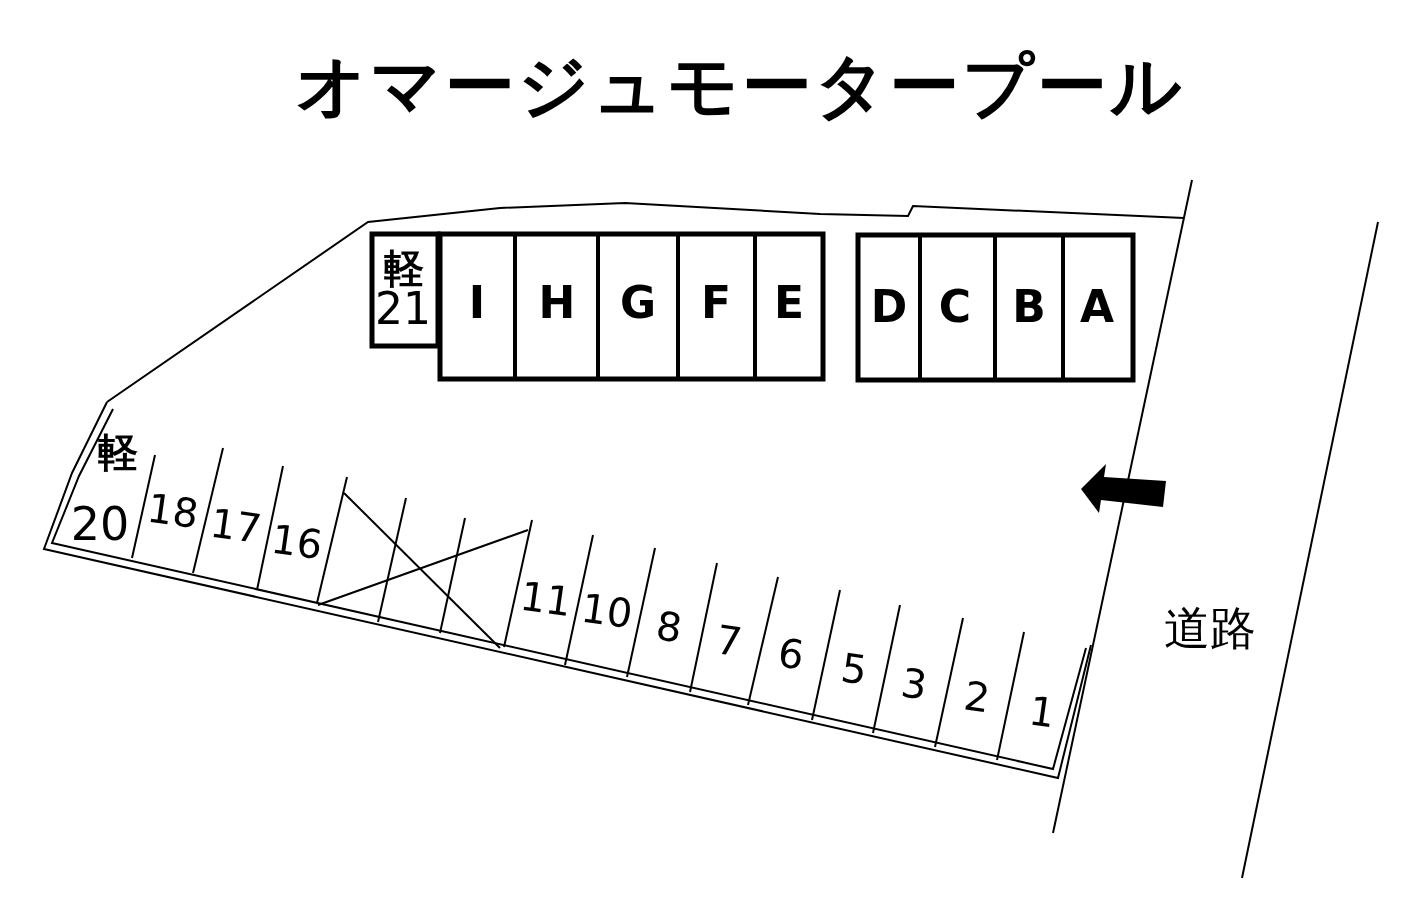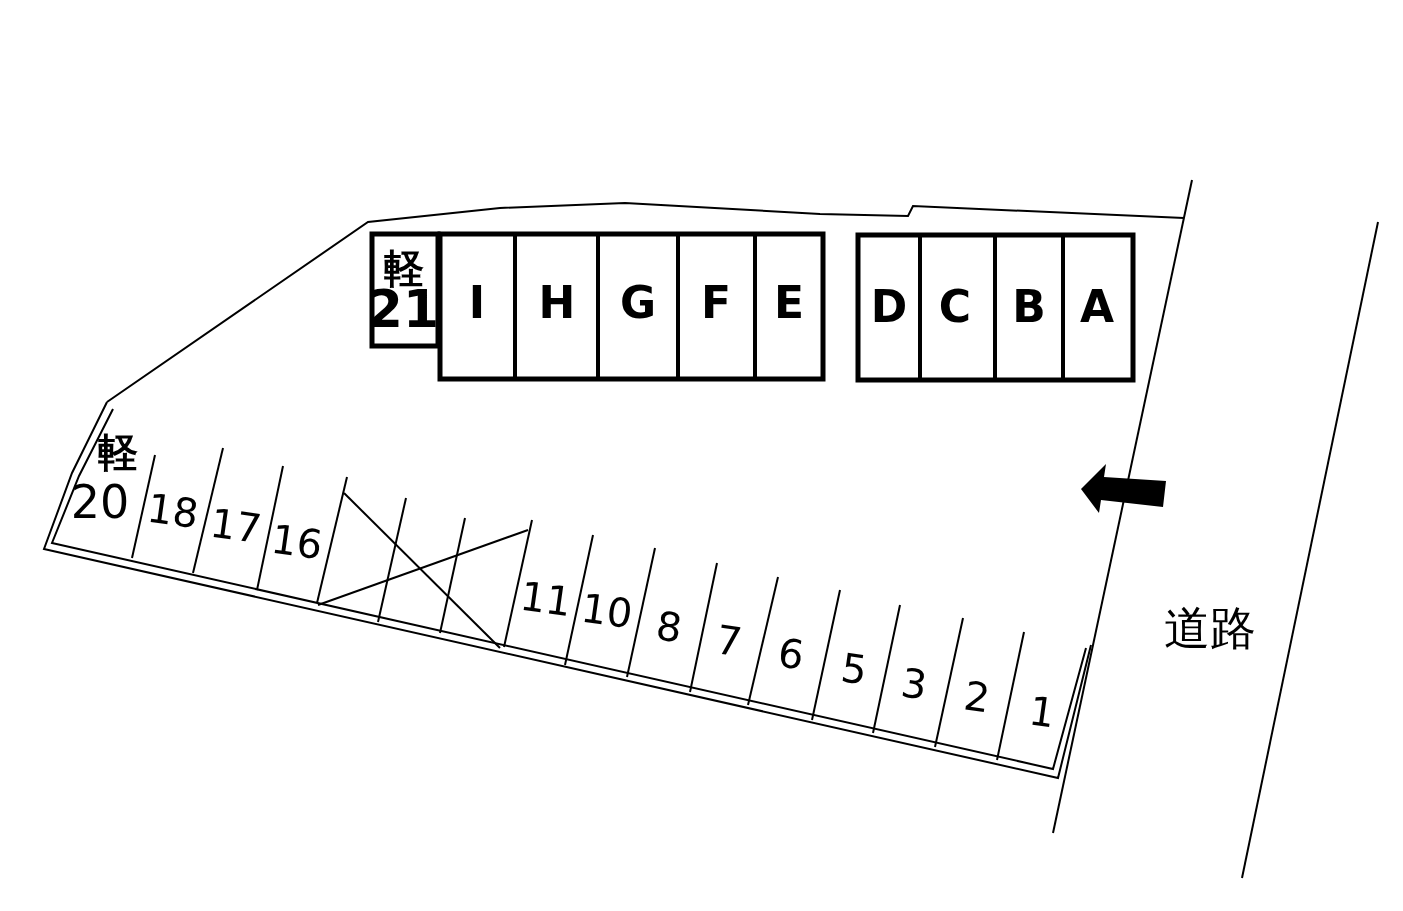--- a/index.html
+++ b/index.html
@@ -5,22 +5,22 @@
   html,body{margin:0;padding:0;background:#ffffff;}
   #canvas{
     position:relative;width:1403px;height:911px;background:#ffffff;
     font-family:"DejaVu Sans","Liberation Sans",sans-serif;color:#000;overflow:hidden;
   }
   #plan-svg{position:absolute;left:0;top:0;}
   .label{position:absolute;transform:translate(-50%,-50%);white-space:nowrap;color:#000;line-height:1;}
   .title{font-size:70px;font-weight:bold;letter-spacing:3px;}
   .letter{font-size:44px;font-weight:600;}
   .kei{font-size:40px;font-weight:bold;}
-  .keinum{font-size:52px;font-weight:bold;}
-  .keinum20{font-size:46px;font-weight:normal;}
+  .keinum{font-size:44px;font-weight:normal;}
+  .keinum20{font-size:46px;font-weight:normal;margin-top:22px;}
   .num{font-size:40px;transform:translate(-50%,-50%) rotate(8deg);}
   .road{font-size:46px;margin-top:48px;}
 </style>
 </head>
 <body>
 
 <div id="canvas">
 
   <svg id="plan-svg" width="1403" height="911" viewBox="0 0 1403 911">
 
@@ -64,20 +64,21 @@
       <line x1="755" y1="234" x2="755" y2="379" stroke-width="4"></line>
       <rect x="858" y="235" width="275" height="145" stroke-width="5"></rect>
       <line x1="920" y1="235" x2="920" y2="380" stroke-width="4"></line>
       <line x1="995" y1="235" x2="995" y2="380" stroke-width="4"></line>
       <line x1="1063" y1="235" x2="1063" y2="380" stroke-width="4"></line>
     </g>
 
     <polygon fill="#000" points="1081,489 1106,464 1104,477 1166,481 1163,507 1101,500 1099,513"></polygon>
   </svg>
 
+  <div class="label title" style="left:740px;top:86px;">オマージュモータープール</div>
 
   <div class="label kei" style="left:404px;top:268px;">軽</div>
   <div class="label keinum" style="left:403px;top:309px;">21</div>
 
   <div class="label letter" style="left:477px;top:303px;">I</div>
   <div class="label letter" style="left:557px;top:303px;">H</div>
   <div class="label letter" style="left:638px;top:303px;">G</div>
   <div class="label letter" style="left:716px;top:303px;">F</div>
   <div class="label letter" style="left:789px;top:303px;">E</div>
 

